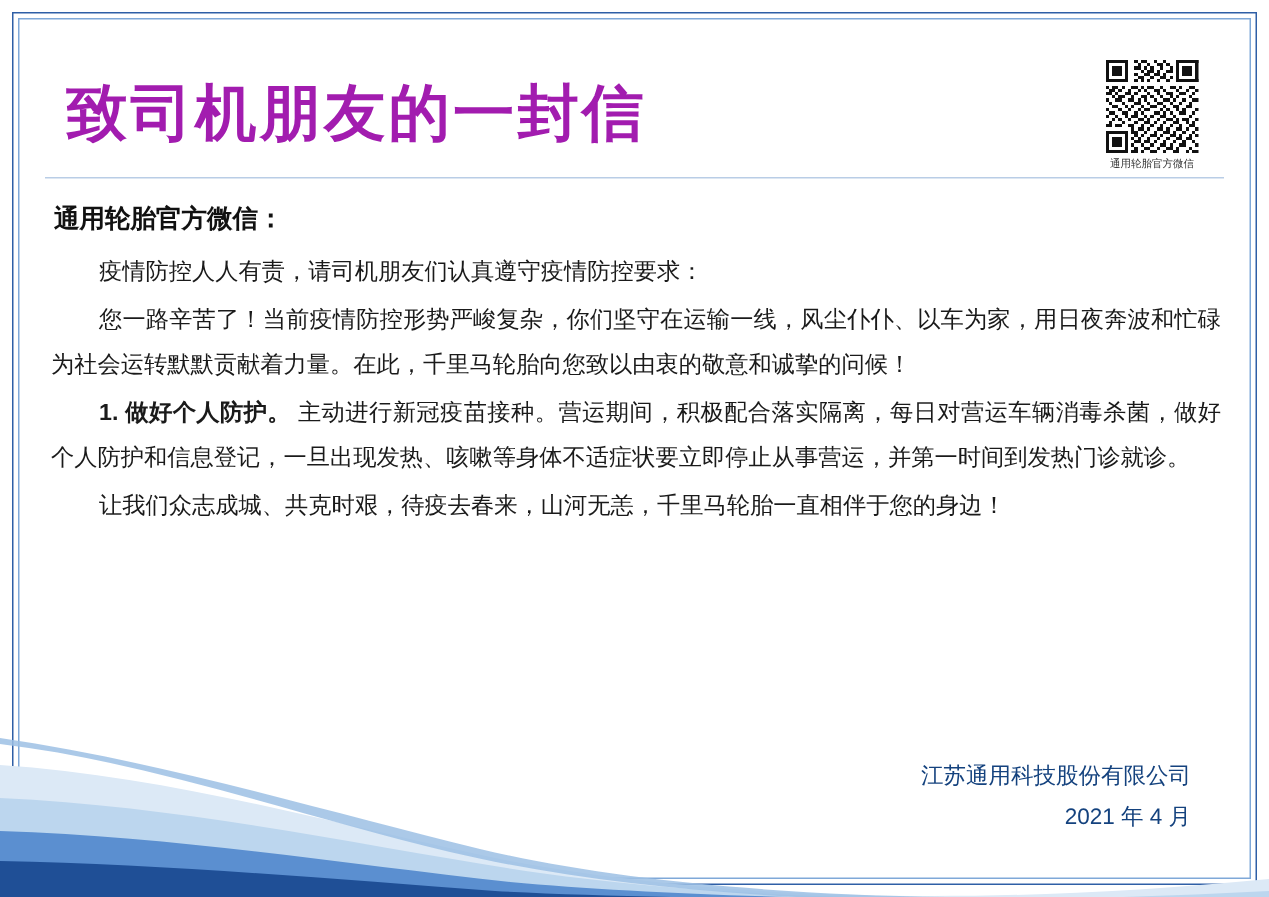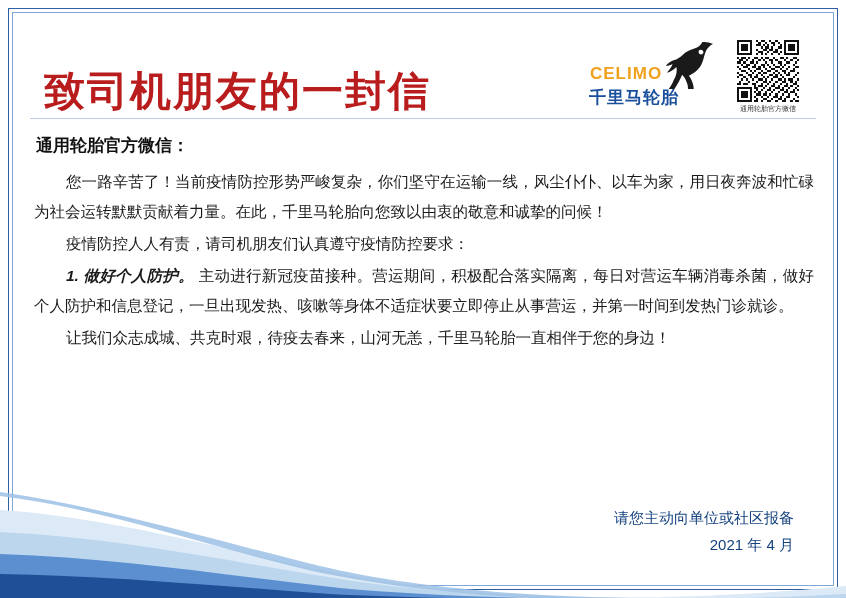--- a/index.html
+++ b/index.html
@@ -45,23 +45,22 @@
     height: 84px;
   }
   .title {
     position: absolute;
     left: 44px;
     top: 22px;
     font-family: "Liberation Sans", sans-serif;
     font-weight: bold;
     font-size: 41px;
     letter-spacing: 2px;
-    color: #b91c1c;
+    color: #a21caf;
     white-space: nowrap;
-    margin-top: 16px;
   }
   
   .logo-block {
     position: absolute;
     left: 588px;
     top: 14px;
     width: 130px;
     height: 78px;
   }
   .logo-horse {
@@ -138,21 +137,20 @@
   }
   .para {
     font-size: 15.5px;
     line-height: 30px;
     text-align: justify;
     margin: 0 0 2px 0;
     text-indent: 32px;
   }
   .para .lead {
     font-weight: bold;
-    font-style: italic;
   }
   .closing {
     font-size: 15.5px;
     line-height: 30px;
     text-indent: 32px;
     margin-top: 0;
   }
   
   .signature {
     position: absolute;
@@ -179,28 +177,20 @@
 <body>
 
 <div class="page">
 
   <div class="frame-outer"></div>
   <div class="frame-inner"></div>
 
   <div class="header">
     <div class="title">致司机朋友的一封信</div>
 
-    <div class="logo-block">
-      <svg class="logo-horse" viewBox="0 0 60 54">
-        <path d="M46,2 C44,6 41,8 37,9 C33,10 29,12 26,15 C23,18 20,20 16,21 C13,22 10,24 8,27 C11,27 13,26 15,25 C14,28 12,31 9,34 C13,33 16,31 19,28 C20,32 19,37 16,42 C15,45 13,48 11,51 L17,51 C20,46 23,41 25,36 C27,38 29,41 30,45 C31,47 31,49 31,51 L37,51 C37,46 35,41 32,37 C35,36 38,34 41,31 C44,28 46,24 47,20 C48,16 49,12 51,9 C53,7 55,5 57,4 C54,3 51,2 48,2 Z" fill="#1a1a1a"></path>
-        <path d="M44,10 C46,10 47,11 47,13 C47,14 46,15 45,15 C43,15 42,14 42,12 C42,11 43,10 44,10 Z" fill="#ffffff"></path>
-      </svg>
-      <div class="logo-celimo">CELIMO</div>
-      <div class="logo-cn">千里马轮胎</div>
-    </div>
 
     <div class="qr-block">
       <svg class="qr-img" viewBox="0 0 29 29" shape-rendering="crispEdges">
         <rect width="29" height="29" fill="#ffffff"></rect>
         <g fill="#111111">
           <rect x="0" y="0" width="7" height="1"></rect>
             <rect x="0" y="6" width="7" height="1"></rect>
           <rect x="0" y="0" width="1" height="7"></rect>
             <rect x="6" y="0" width="1" height="7"></rect>
           <rect x="2" y="2" width="3" height="3"></rect>
@@ -426,39 +416,39 @@
       <div class="qr-caption">通用轮胎官方微信</div>
     </div>
   </div>
 
   <div class="head-rule"></div>
 
   <div class="content">
     <div class="salutation">通用轮胎官方微信：</div>
 
     <p class="para">
+      <span>疫情防控人人有责，请司机朋友们认真遵守疫情防控要求：</span>
+    </p>
+
+    <p class="para">
       <span>您一路辛苦了！当前疫情防控形势严峻复杂，你们坚守在运输一线，风尘仆仆、以车为家，用日夜奔波和忙碌为社会运转默默贡献着力量。在此，千里马轮胎向您致以由衷的敬意和诚挚的问候！</span>
-    </p>
-
-    <p class="para">
-      <span>疫情防控人人有责，请司机朋友们认真遵守疫情防控要求：</span>
     </p>
 
     <p class="para">
       <span class="lead">1. 做好个人防护。</span>
       <span>主动进行新冠疫苗接种。营运期间，积极配合落实隔离，每日对营运车辆消毒杀菌，做好个人防护和信息登记，一旦出现发热、咳嗽等身体不适症状要立即停止从事营运，并第一时间到发热门诊就诊。</span>
     </p>
 
 
 
     <p class="closing">让我们众志成城、共克时艰，待疫去春来，山河无恙，千里马轮胎一直相伴于您的身边！</p>
   </div>
 
   <div class="signature">
-    <div>请您主动向单位或社区报备</div>
+    <div>江苏通用科技股份有限公司</div>
     <div>2021 年 4 月</div>
   </div>
 
   <div class="waves">
     <svg width="846" height="140" viewBox="0 0 846 140" preserveAspectRatio="none">
       <path d="M0,52 C120,60 240,96 340,116 C470,140 640,148 846,128 L846,140 L0,140 Z" fill="#dce9f6"></path>
       <path d="M0,74 C130,80 250,108 360,124 C490,142 660,146 846,136 L846,140 L0,140 Z" fill="#bcd6ee"></path>
       <path d="M0,96 C120,100 230,118 340,130 C470,142 660,144 846,140 L846,140 L0,140 Z" fill="#5b8fd0"></path>
       <path d="M0,116 C110,118 220,128 330,136 C460,143 670,142 846,140 L846,140 L0,140 Z" fill="#1f4f96"></path>
       <path d="M0,38 C100,50 200,86 300,110 C410,136 560,146 700,142 L700,140 C560,142 420,132 320,108 C220,84 110,50 0,34 Z" fill="#9cc0e4" opacity="0.85"></path>

